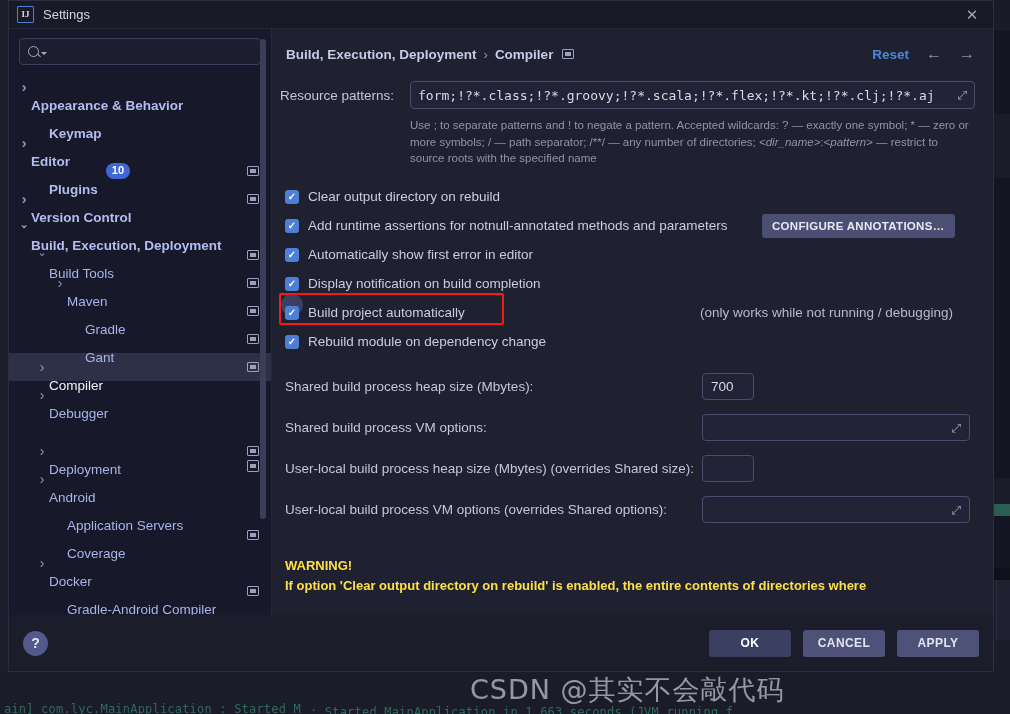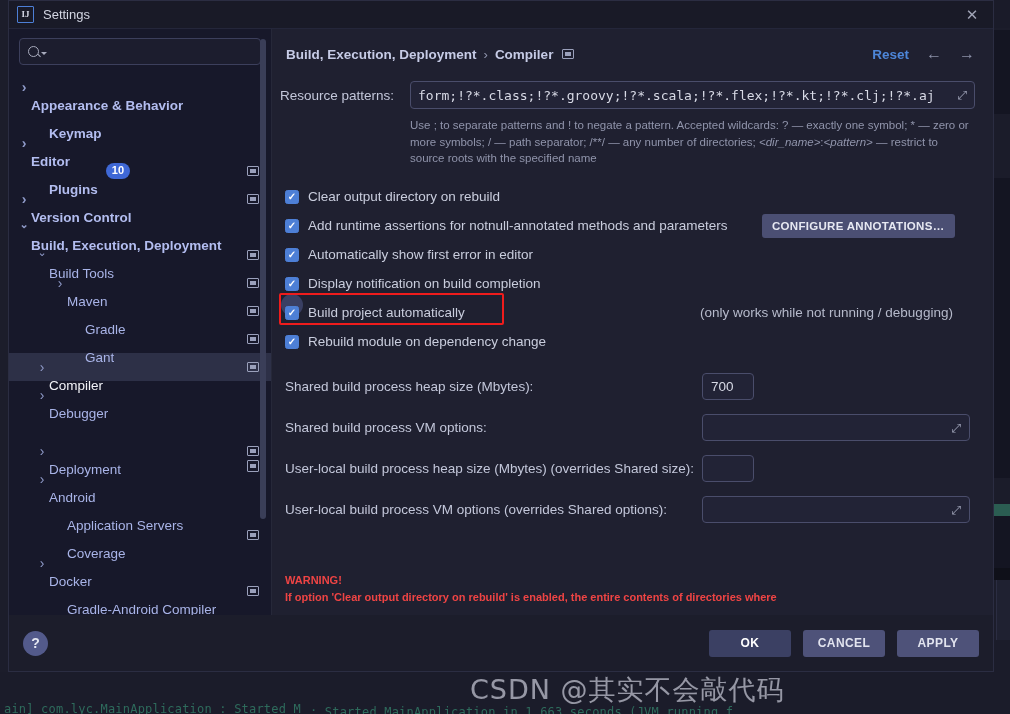--- a/index.html
+++ b/index.html
@@ -155,22 +155,22 @@
   .frow { display:flex; align-items:center; min-height:41px; }
   .flabel { font-size:13.5px; color:#c3c7da; width:417px; flex:0 0 417px; }
   .fin {
     border:1px solid #4a4d6b; border-radius:4px; background:#222336; height:27px;
     display:flex; align-items:center; padding:0 8px;
   }
   .fin .fv { font-size:13.5px; color:#d8dae6; flex:1; }
   .fin.small { width:52px; }
   .fin.wide { width:268px; }
 
-  .warning { margin-top:42px; padding-left:5px; font-size:11px; font-weight:bold;
-    color:#ef4444; line-height:1.52; }
+  .warning { margin-top:26px; padding-left:5px; font-size:13px; font-weight:bold;
+    color:#fde047; line-height:1.52; }
 
   
   .footer {
     height:56px; flex:0 0 56px; display:flex; align-items:center;
     padding:0 14px; position:relative;
   }
   .help-btn {
     width:25px;height:25px;border-radius:50%;background:#535a8b;color:#e6e8f2;
     display:flex;align-items:center;justify-content:center;font-size:14px;font-weight:bold;
   }

